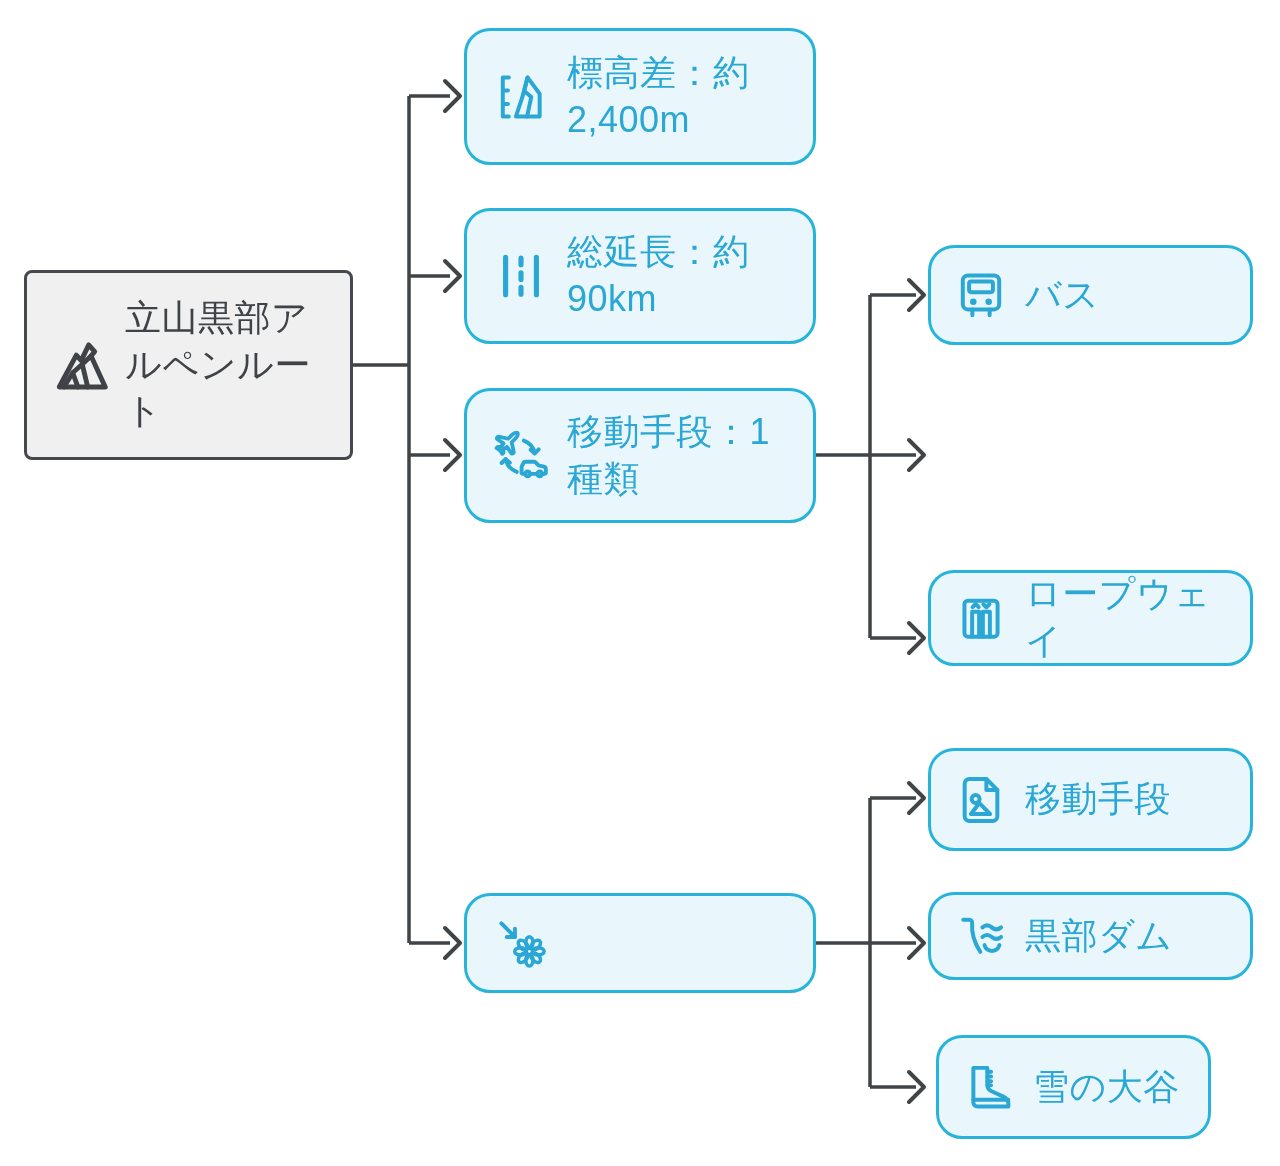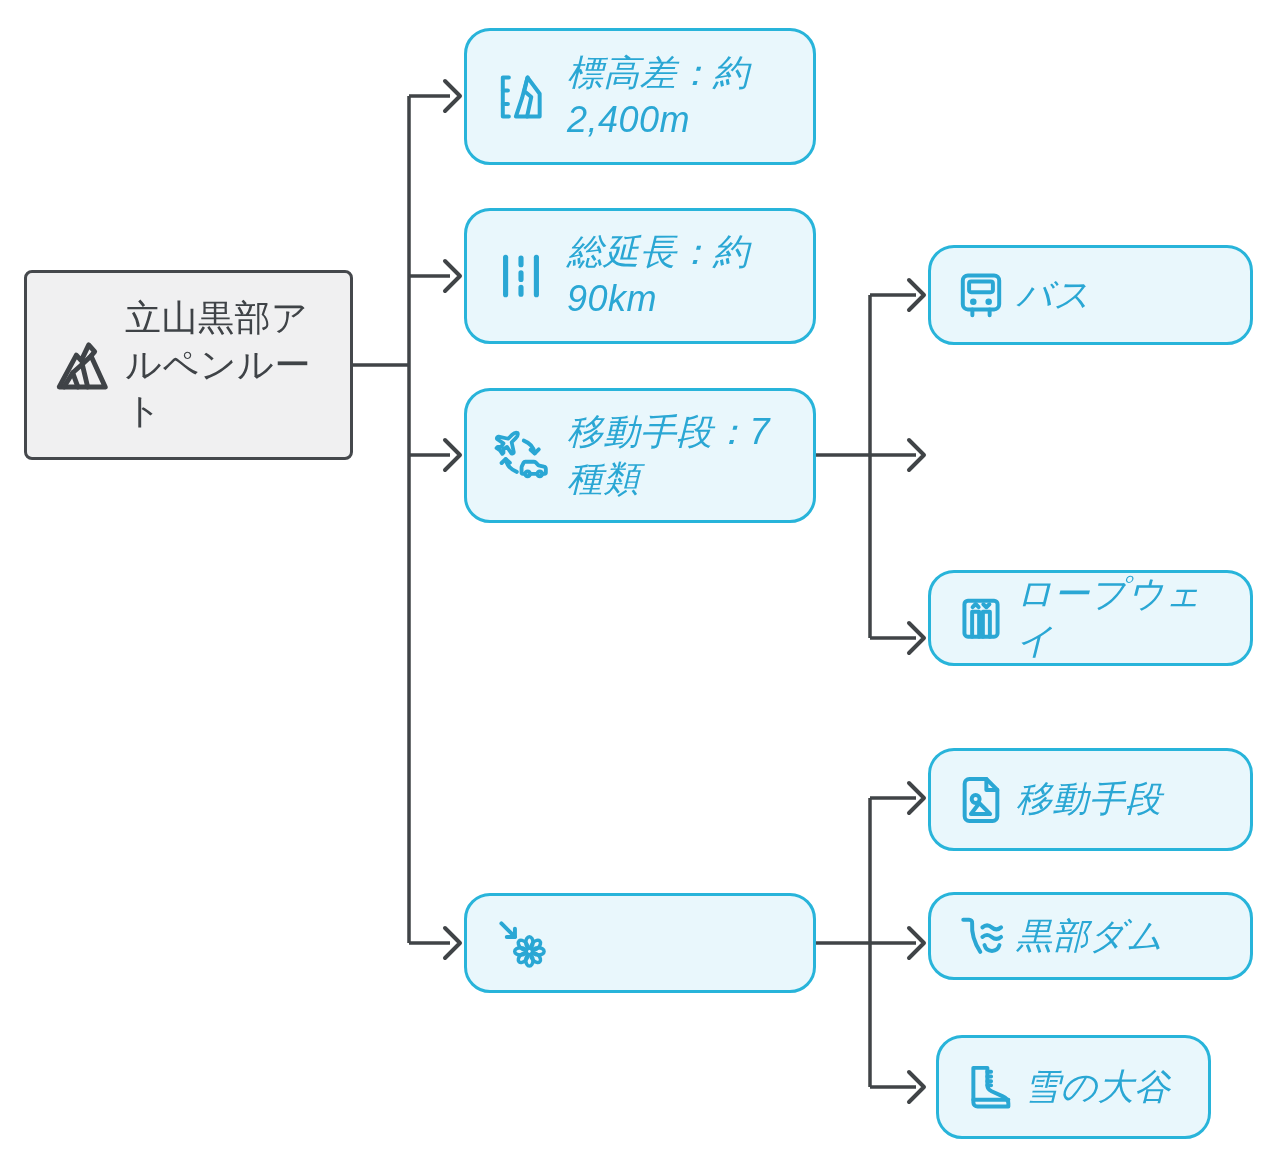--- a/index.html
+++ b/index.html
@@ -11,23 +11,23 @@
   .wire{stroke:var(--connector,#404447);stroke-width:3.5;fill:none;}
   .head{stroke:var(--connector,#404447);stroke-width:4;fill:none;stroke-linecap:round;stroke-linejoin:round;}
   .node{
     position:absolute;box-sizing:border-box;display:flex;align-items:center;
     border-radius:26px;
   }
   .node.branch{
     background:var(--branch-fill,#e9f7fc);
     border:3.5px solid var(--branch-border,#28b4da);
     color:var(--branch-text,#2aa7d4);
-    padding-left:26px;gap:18px;font-style:italic;
-  }
-  .node.leaf{padding-left:22px;gap:7px;}
+    padding-left:26px;gap:18px;
+  }
+  .node.leaf{padding-left:22px;gap:16px;}
   .node.root{
     background:var(--root-fill,#f0f0f1);
     border:3.5px solid var(--root-border,#45484c);
     color:var(--root-text,#3f4347);
     border-radius:8px;padding-left:24px;gap:12px;
   }
   .label{
     font-size:36px;line-height:1.3;letter-spacing:0.5px;
     line-break:loose;white-space:normal;
   }
@@ -113,21 +113,21 @@
           <circle cx="7" cy="17" r="2"></circle>
           <circle cx="17" cy="17" r="2"></circle>
           <path d="M9 17h6"></path>
         </g>
         <path d="M13.2 5.4 c2.6 1 4.2 2.7 4.7 5.4"></path>
         <path d="M16.1 9.3 L17.9 10.9 L19.6 9.2"></path>
         <path d="M10.2 18.8 c-2.6 -1 -4.2 -2.7 -4.7 -5.4"></path>
         <path d="M7.2 14.9 L5.4 13.3 L3.7 15"></path>
       </svg>
     </span>
-    <span class="label">移動手段：7 種類</span>
+    <span class="label">移動手段：1 種類</span>
   </div>
 
   <div class="node branch mid" style="left:464px;top:893px;width:352px;height:100px">
     <span class="icon">
       <svg viewBox="0 0 24 24" fill="none" stroke="currentColor" stroke-width="1.7" stroke-linecap="round" stroke-linejoin="round">
         <path d="M3.6 3.6 L9.4 9.4"></path>
         <path d="M9.4 5.9 V9.4 H5.9"></path>
         <g stroke-width="1.5">
           <ellipse cx="15.6" cy="11.8" rx="1.55" ry="2.5"></ellipse>
           <ellipse cx="15.6" cy="11.8" rx="1.55" ry="2.5" transform="rotate(45 15.6 15.6)"></ellipse>

